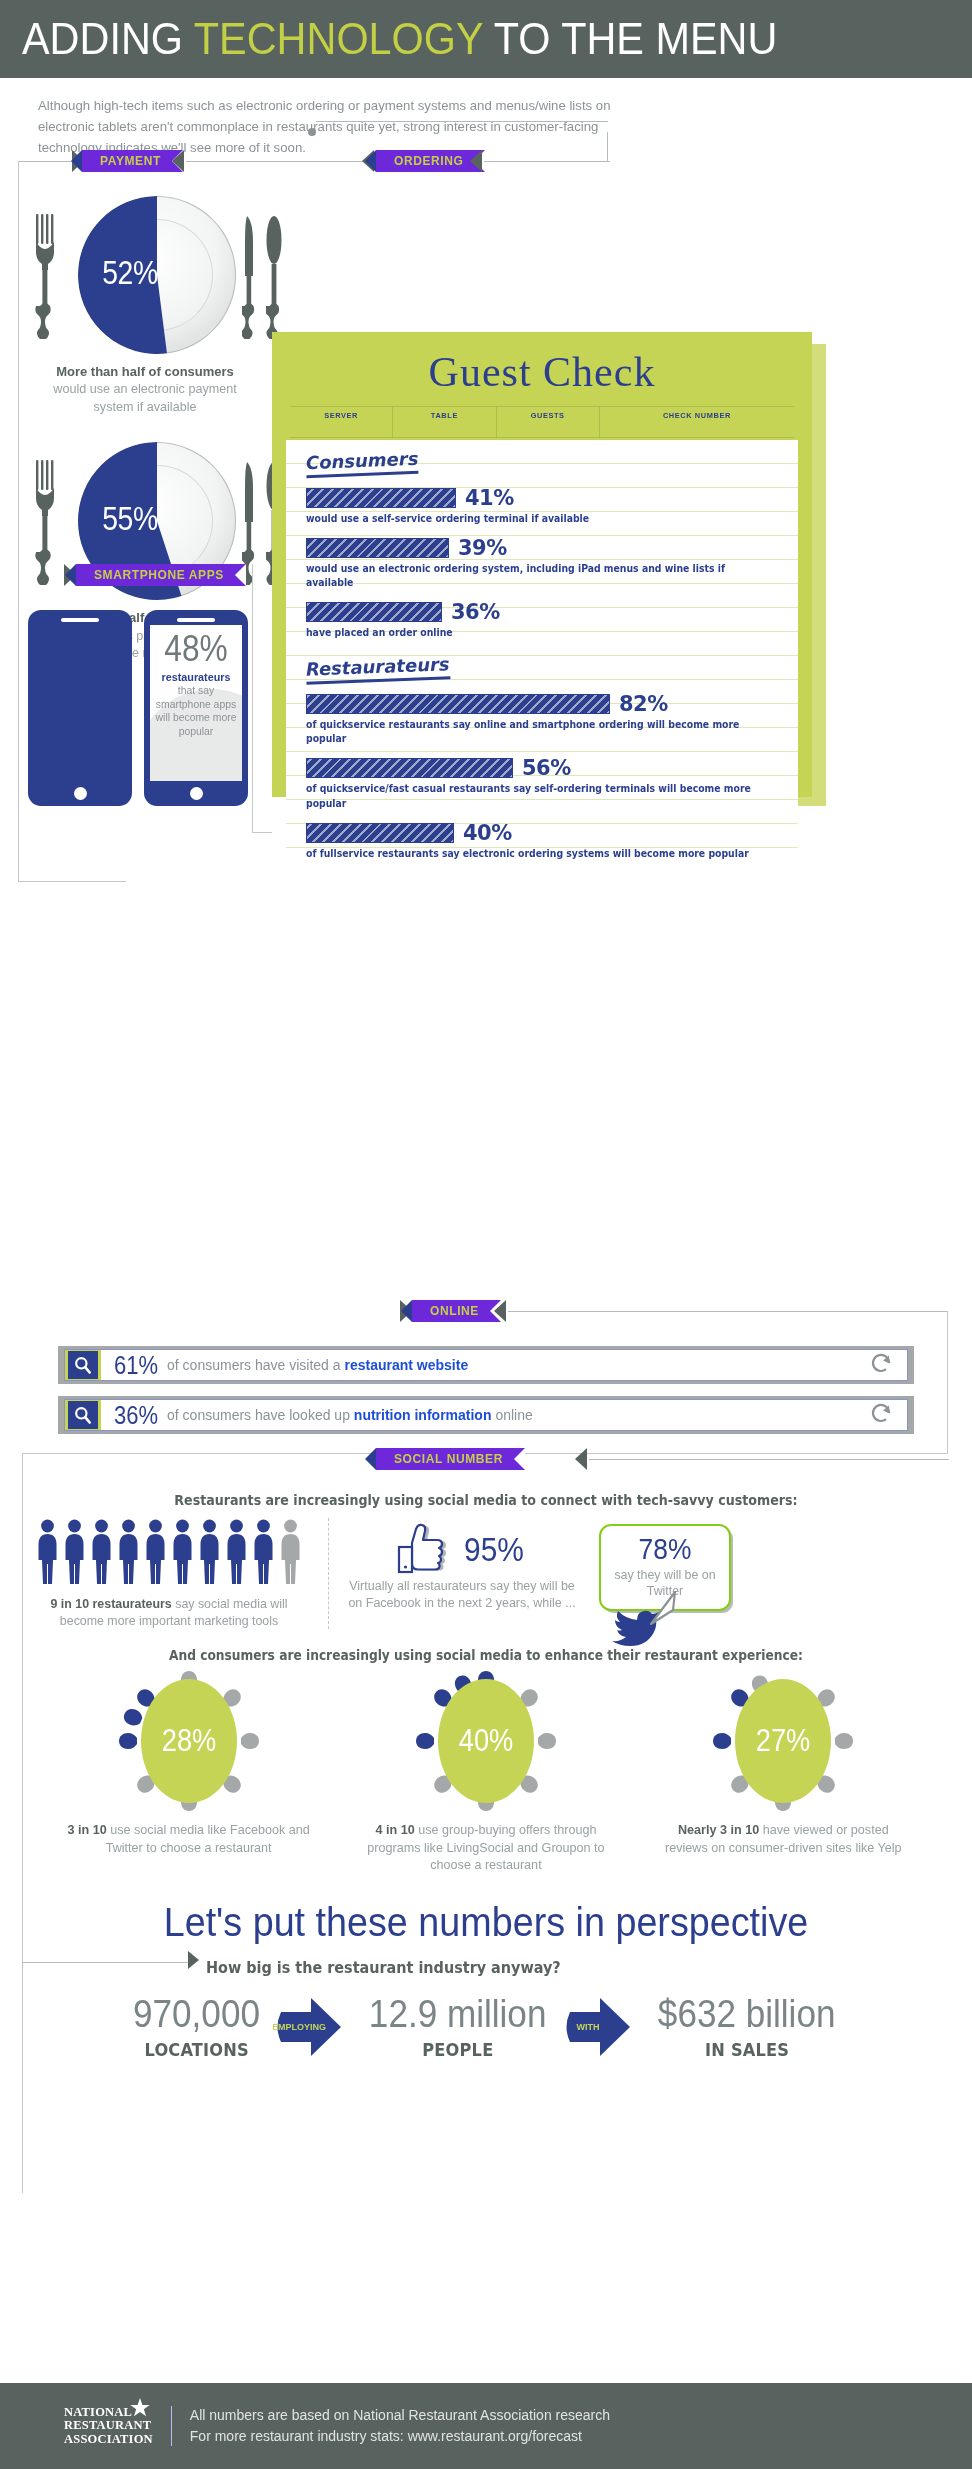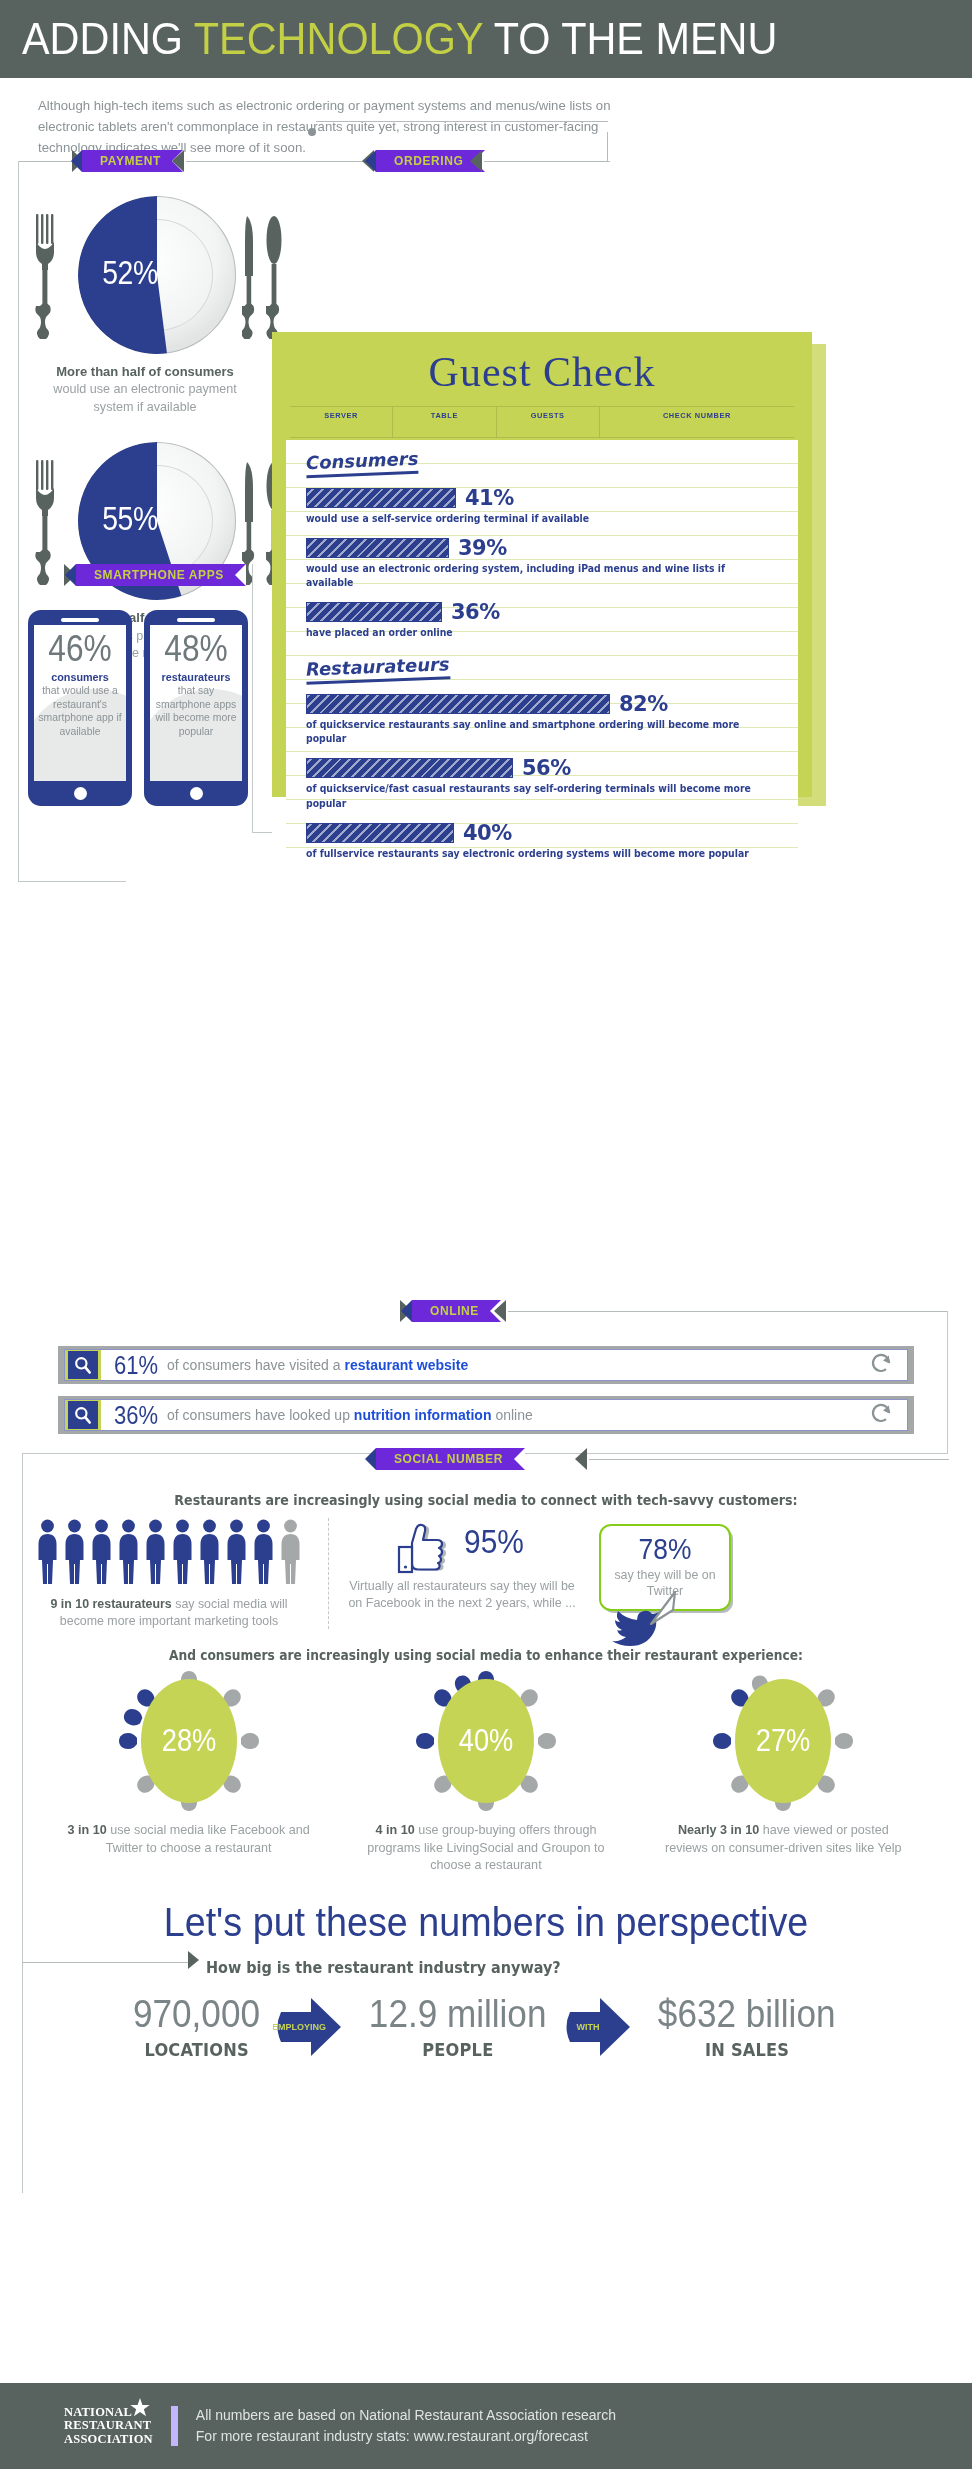--- a/index.html
+++ b/index.html
@@ -294,21 +294,21 @@
     transform: scaleX(0.97);
   }
   .sm-top { display: flex; padding: 0 28px; }
   .sm-left { width: 282px; }
   .people { display: flex; gap: 2px; justify-content: center; }
   .sm-left-cap { text-align: center; font-size: 12.4px; line-height:1.35; color:#9aa1a3; margin-top: 6px; }
   .sm-left-cap b { color: #58635f; }
   .sm-divider { border-left: 1px dashed #c3c8c9; margin: 0 18px; }
   .sm-right { flex: 1; display: flex; }
   .fb-block { width: 230px; text-align: center; padding-top: 4px; }
-  .fb-row { display: flex; justify-content: center; gap: 6px; }
+  .fb-row { display: flex; align-items: center; justify-content: center; gap: 6px; }
   .fb-pct {
     font-family: "Liberation Sans Narrow", "Liberation Sans", sans-serif;
     font-size: 34px; color: #2c3f8f; transform: scaleX(0.88);
   }
   .fb-txt { font-size: 12.5px; line-height: 1.35; color: #9aa1a3; margin-top: 2px; }
   .tw-block { position: relative; width: 185px; }
   .bubble {
     position: absolute; left: 22px; top: 6px;
     width: 132px; padding: 8px 6px 9px 6px;
     border: 2px solid #84cc16; border-radius: 12px;
@@ -364,21 +364,21 @@
   .arrow-badge { position: relative; width: 80px; height: 70px; }
 
   
   .footer {
     background: #58635f; height: 86px;
     display: flex; align-items: center; padding-left: 64px;
   }
   .logo-box {
     color: #fff; font-size: 12.5px; font-weight: bold; line-height: 1.08;
     font-family: "Liberation Serif", serif; letter-spacing: 0.2px;
-    padding-right: 18px; border-right: 7px solid #c4b5fd; position: relative;
+    padding-right: 18px; border-right: 1px solid #c4b5fd; position: relative;
   }
   .footer-txt { color: #dfe3e3; font-size: 14px; line-height: 1.5; padding-left: 18px; }
 </style>
 </head>
 <body>
 
 <div class="page">
 
   <div class="header">
     <h1>
@@ -568,27 +568,20 @@
   <div class="ribbon-row" style="position:absolute; left:0; top:564px; width:972px;">
     <div class="arrowhead right" style="left:64px;"></div>
     <div class="ribbon" style="left:76px;">SMARTPHONE APPS</div>
   </div>
   <div style="position:absolute; left:252px; top:564px; width:1px; height:268px; background:#c3c8c9;"></div>
   <div style="position:absolute; left:252px; top:832px; width:20px; height:1px; background:#c3c8c9;"></div>
 
   <div class="phones" style="position:absolute; left:10px; top:596px;">
     <div class="phone">
       <div class="phone-speaker"></div>
-      <div class="phone-screen">
-        <div class="phone-pct">46%</div>
-        <div class="phone-txt">
-          <b>consumers</b>
-          <span>that would use a restaurant's smartphone app if available</span>
-        </div>
-      </div>
       <div class="phone-home"></div>
     </div>
     <div class="phone">
       <div class="phone-speaker"></div>
       <div class="phone-screen">
         <div class="phone-pct">48%</div>
         <div class="phone-txt">
           <b>restaurateurs</b>
           <span>that say smartphone apps will become more popular</span>
         </div>

